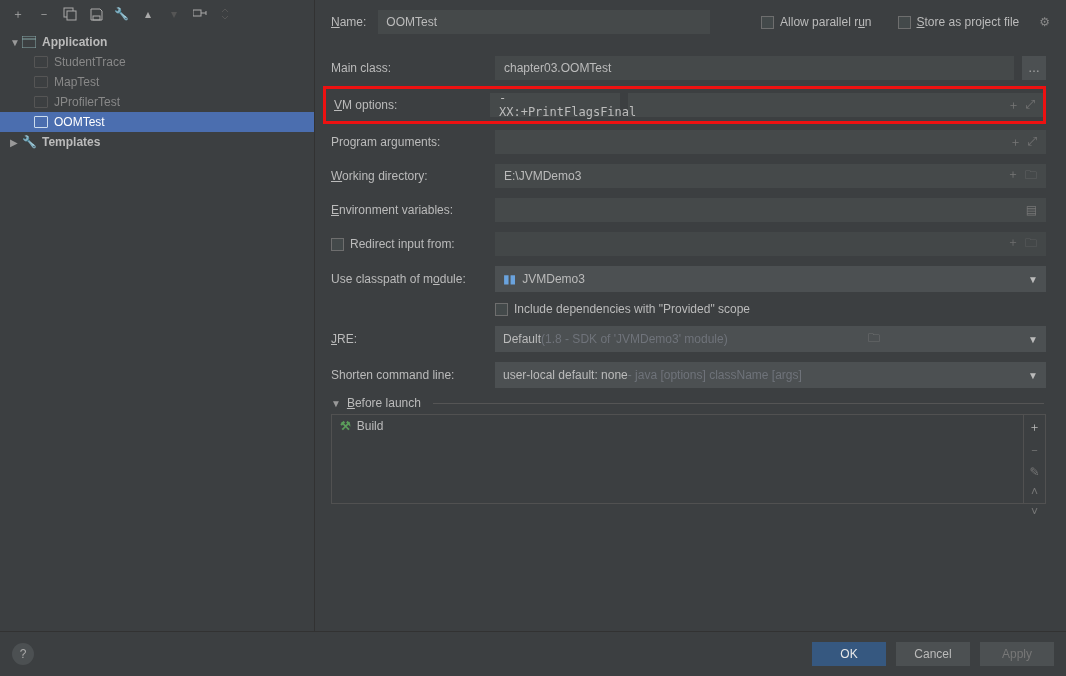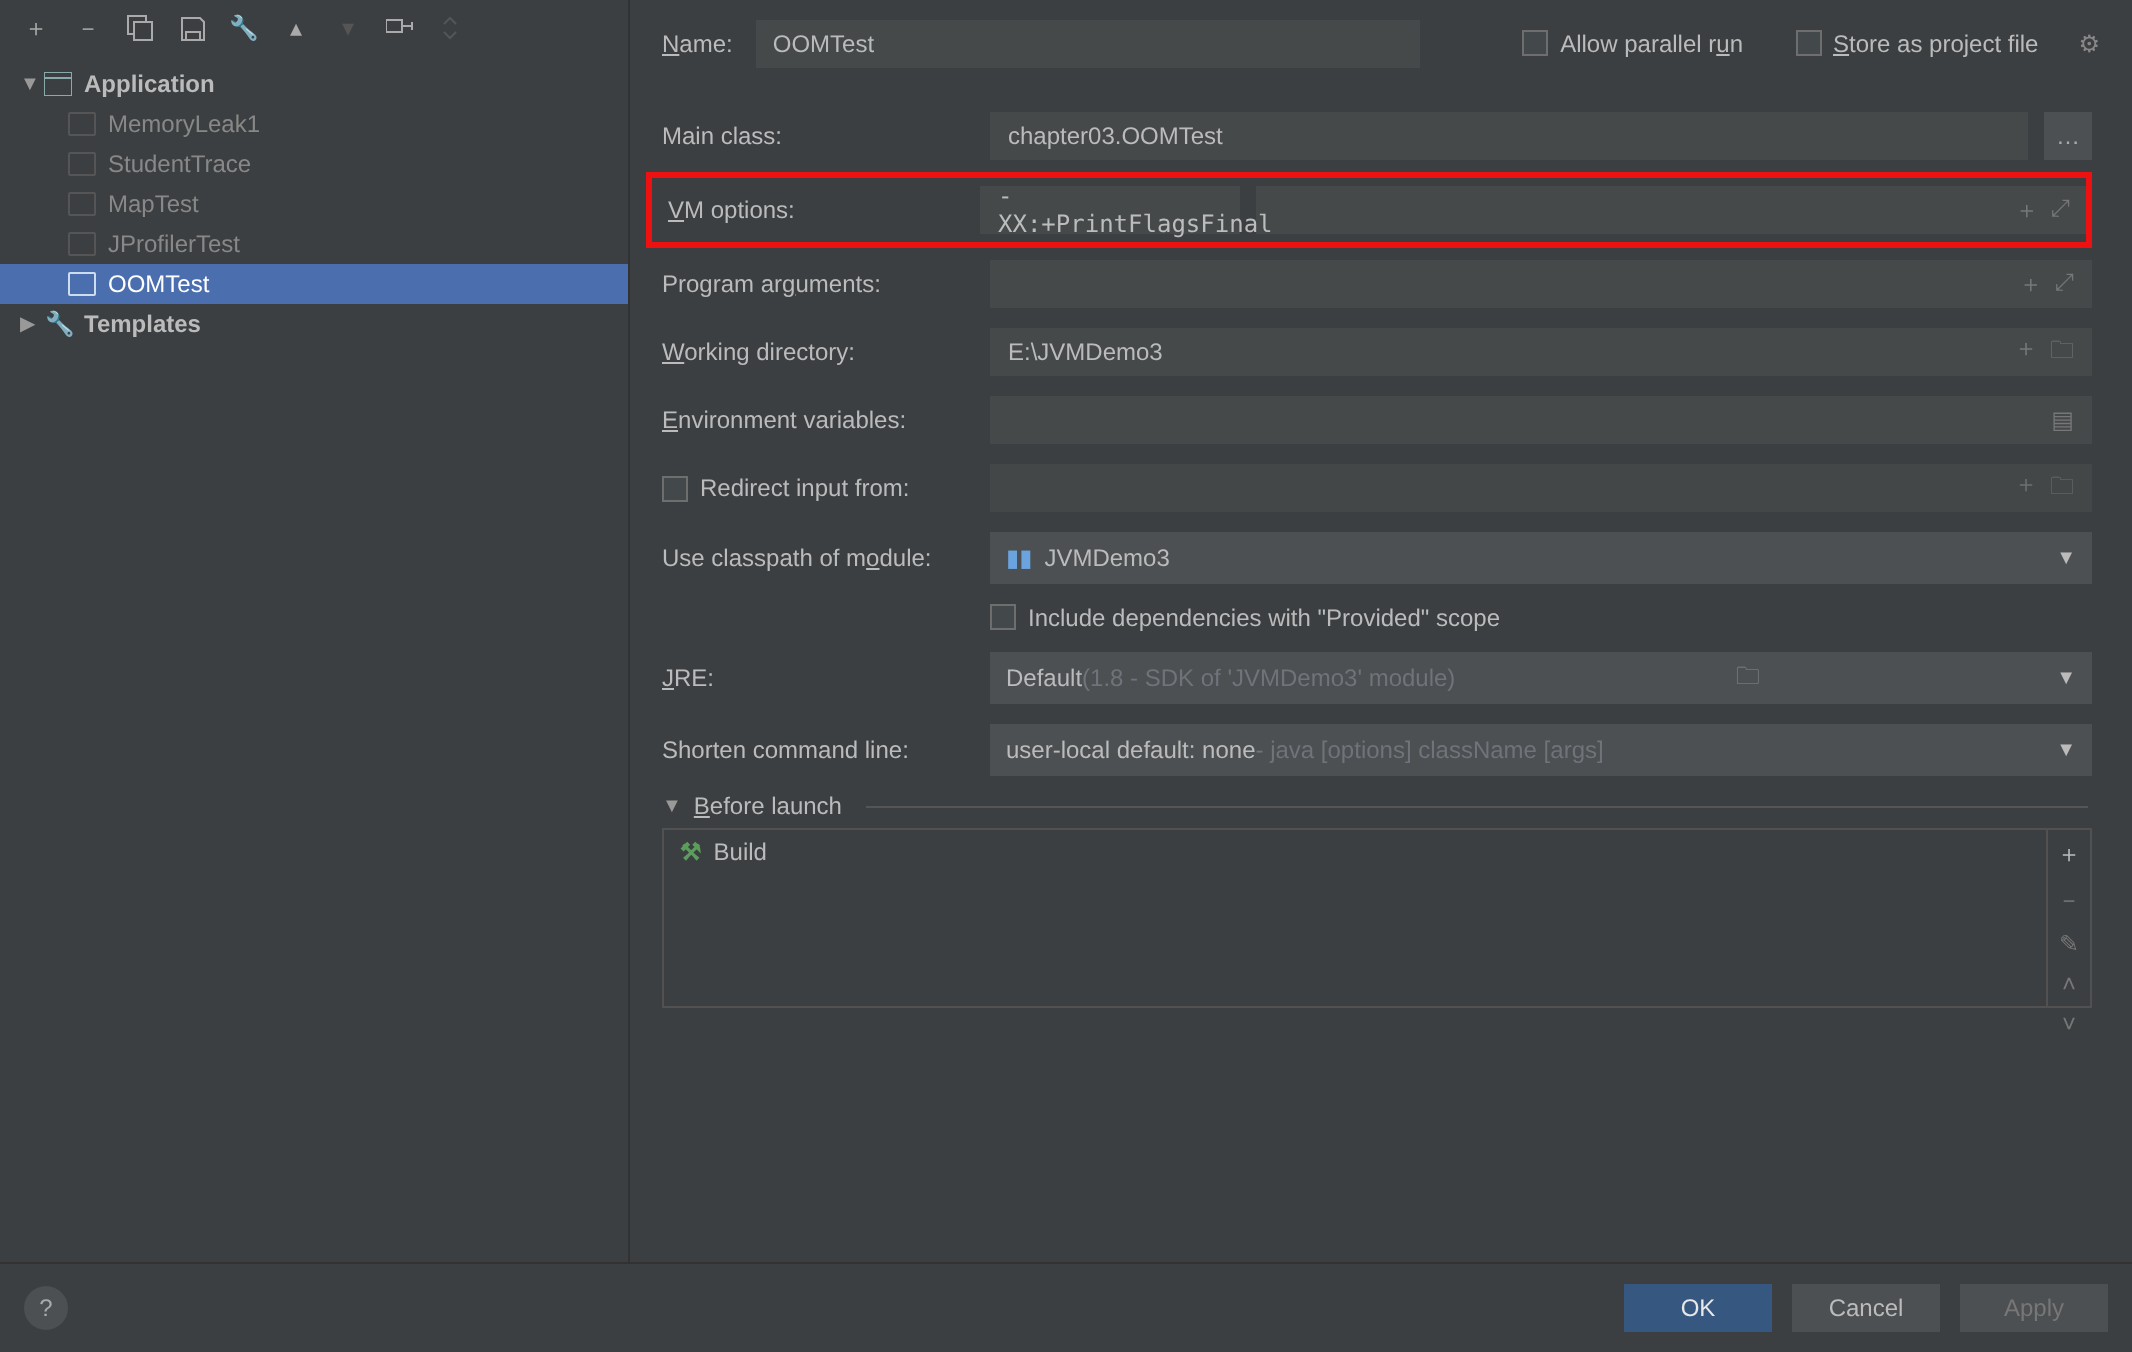--- a/index.html
+++ b/index.html
@@ -19,21 +19,21 @@
   .tree-row .arrow { width: 12px; color: #999; font-size: 10px;}
   .tree-row .icon { width: 16px; text-align: center; margin-right: 4px; color: #8aa; }
   .tree-row.child { padding-left: 34px; color: #888; }
   .tree-row.child .fileicon { width: 14px; height: 12px; border: 1px solid #555; border-radius: 1px; margin-right: 6px; }
   .tree-row.selected { background: #4b6eaf; color: #fff; }
   .main { flex: 1; display: flex; flex-direction: column; padding: 0 6px 0 0; min-width: 0; }
   .namerow { display: flex; align-items: center; padding: 10px 10px 10px 16px; gap: 12px; }
   .label u { text-decoration: underline; }
   .textfield { background: #45494a; border: none; color: #bbb; height: 24px; padding: 0 8px; flex: 0 0 332px; }
   .namerow .spacer { flex: 1; }
-  .check { display: flex; align-items: flex-start; gap: 6px; color: #bbb; }
+  .check { display: flex; align-items: flex-end; gap: 6px; color: #bbb; }
   .check .box { width: 13px; height: 13px; border: 1px solid #6e6e6e; background: #43494a; }
   .gear { color: #888; margin-left: 8px; }
   .tabs { display: flex; gap: 18px; padding: 0 16px; border-bottom: 1px solid #323232; }
   .tab { padding: 8px 4px; color: #bbb; cursor: pointer; }
   .tab.active { color: #cfd2d4; border-bottom: 2px solid #4a88c7; }
   .form { padding: 12px 14px 8px 16px; display: flex; flex-direction: column; gap: 10px; overflow: auto; }
   .frow { display: flex; align-items: center; gap: 8px; }
   .frow .flabel { width: 156px; color: #bbb; }
   .finput { flex: 1; background: #45494a; color: #bbb; height: 24px; display: flex; align-items: center; padding: 0 8px; position: relative; border: 1px solid #45494a;}
   .finput .mono { font-family: "Consolas", monospace; color: #bcbcbc; }
@@ -106,24 +106,20 @@
           <span class="icon">
               <svg width="14" height="12" viewBox="0 0 14 12">
                 <rect x="0" y="0" width="14" height="12" fill="none" stroke="#8aa"></rect>
                 <line x1="0" y1="3" x2="14" y2="3" stroke="#8aa"></line>
               </svg>
             </span>
           <b>Application</b>
         </div>
         <div class="tree-row child">
             <div class="fileicon"></div>
-            <span>MemoryLeak1</span>
-          </div>
-        <div class="tree-row child">
-            <div class="fileicon"></div>
             <span>StudentTrace</span>
           </div>
         <div class="tree-row child">
             <div class="fileicon"></div>
             <span>MapTest</span>
           </div>
         <div class="tree-row child">
             <div class="fileicon"></div>
             <span>JProfilerTest</span>
           </div>

